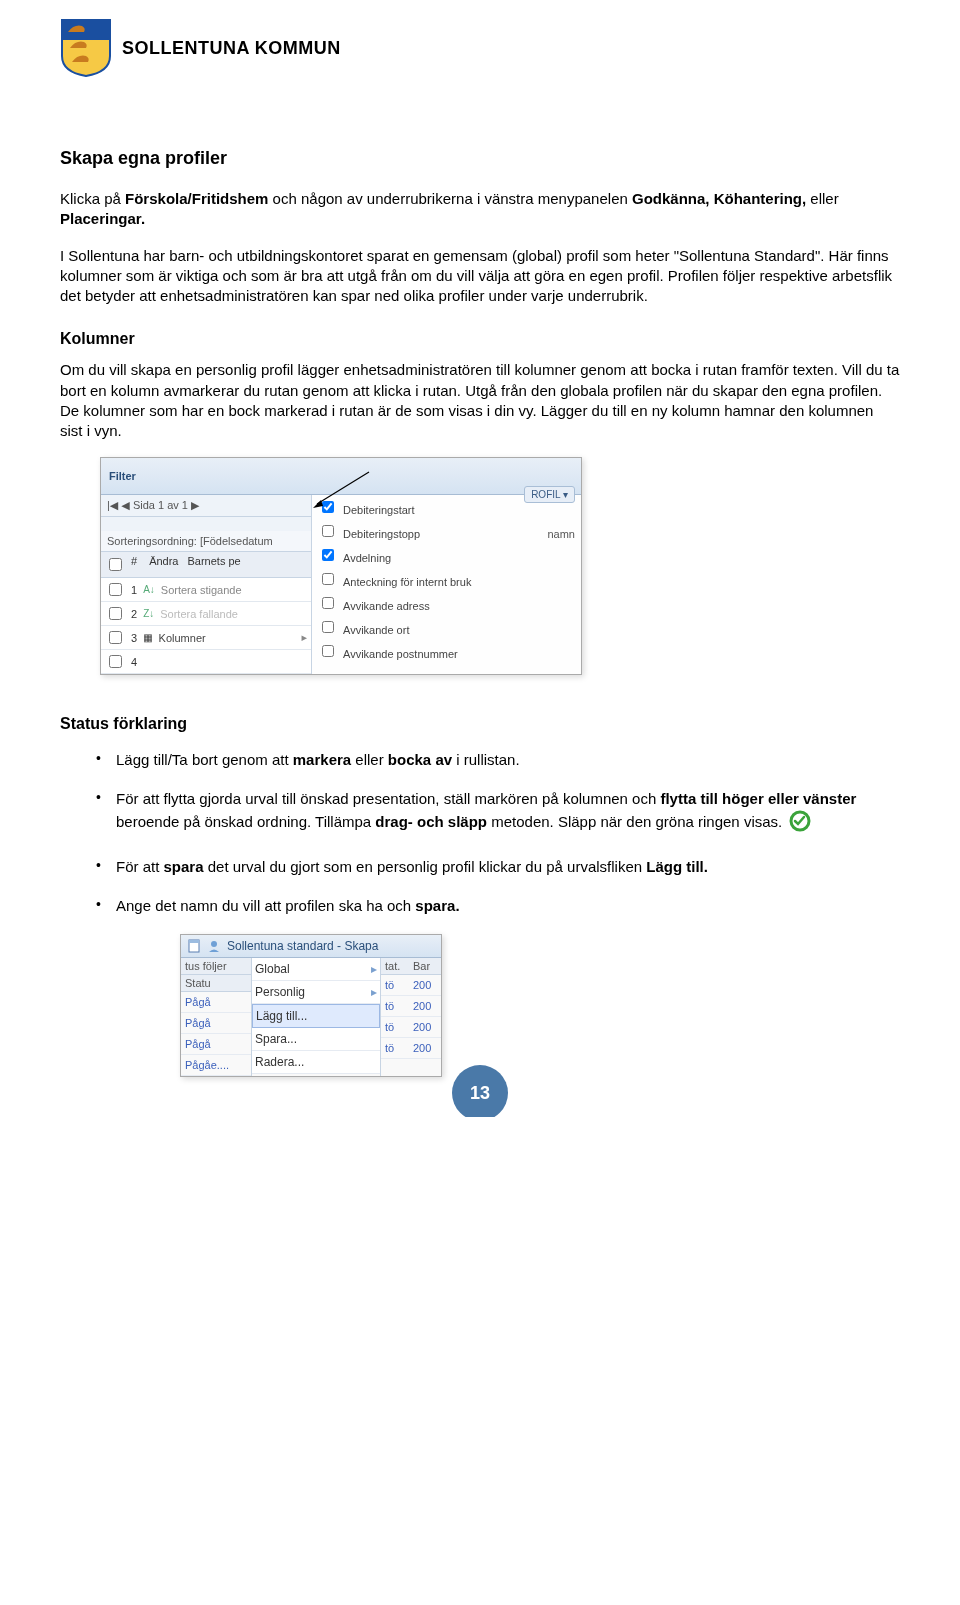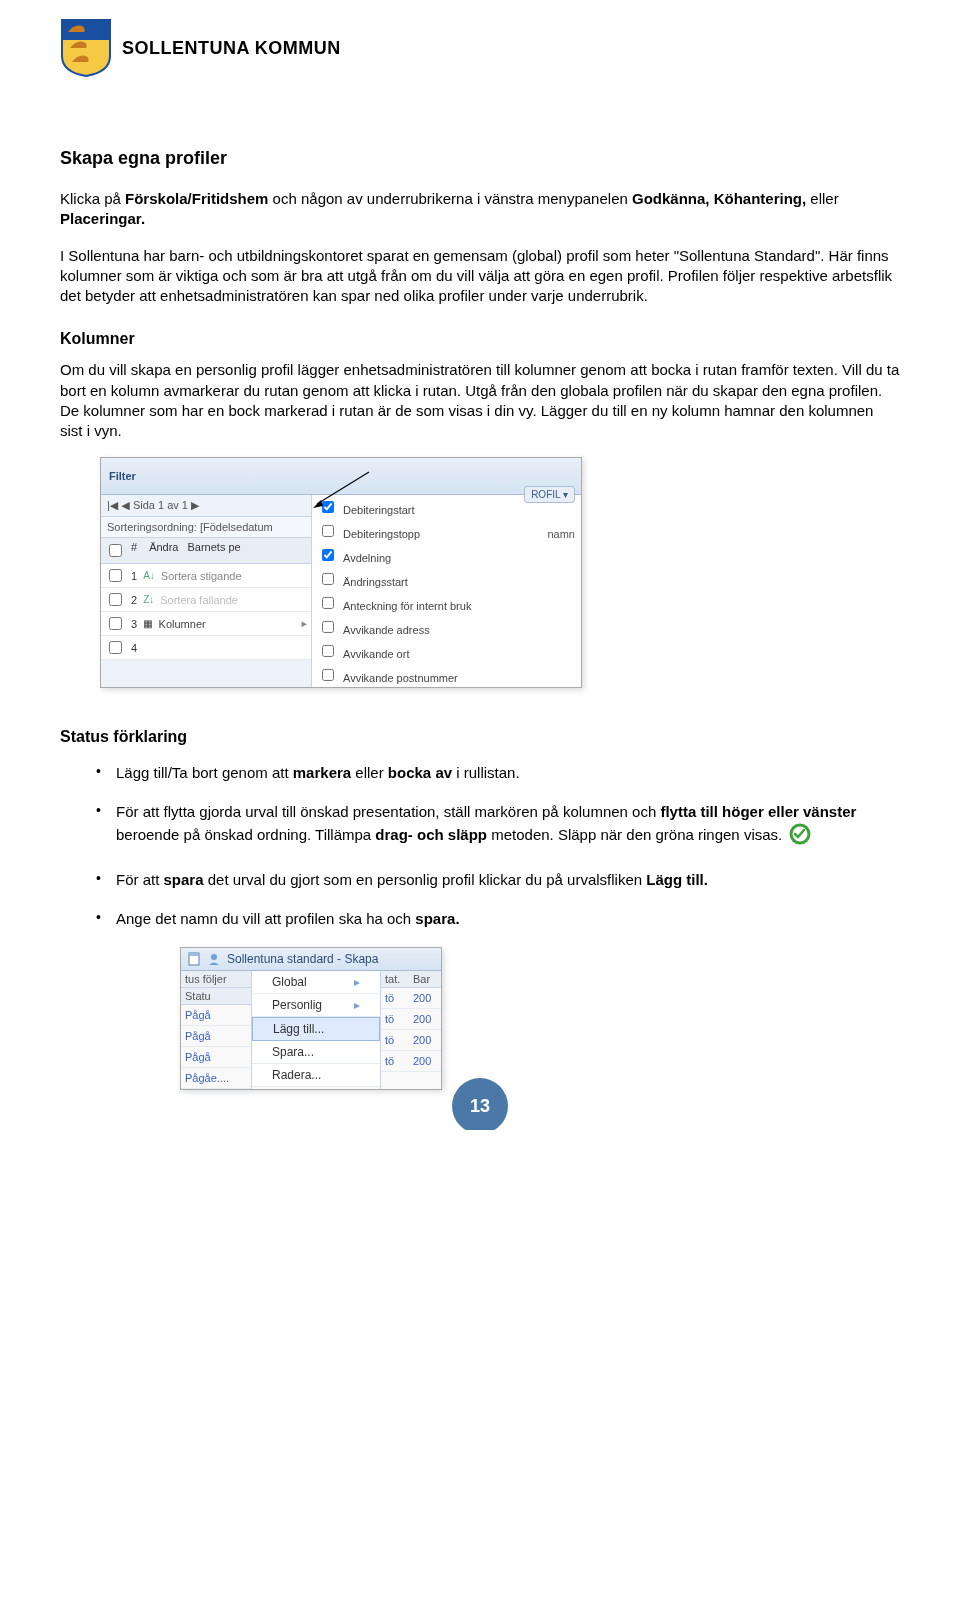--- a/index.html
+++ b/index.html
@@ -92,20 +92,21 @@
   .pager {
     padding: 4px 6px;
     border-bottom: 1px solid #c7d4e3;
     color: #555;
   }
   .sortrow {
     padding: 4px 6px;
     border-bottom: 1px solid #c7d4e3;
     color: #555;
     background: #f4f7fb;
+    margin-top: 14px;
   }
   .gridhead {
     display: flex;
     background: #e9eef5;
     border-bottom: 1px solid #c7d4e3;
     padding: 3px 4px;
     gap: 6px;
   }
   .gridrow {
     display: flex;
@@ -186,21 +187,21 @@
     font-size: 11px;
   }
   .s2-row {
     display:flex;
     padding: 4px 4px;
     border-bottom: 1px solid #e6ebf2;
     font-size: 11px;
     color: #3a5fbb;
   }
   .s2-menu-item {
-    padding: 4px 20px;
+    padding: 4px 3px;
     border-bottom: 1px solid #e6ebf2;
     background: #fff;
     color:#333;
     display:flex;
     justify-content:space-between;
   }
   .s2-menu-item.sel {
     background: #dfeafd;
     border: 1px solid #9cb8e4;
   }
@@ -303,24 +304,20 @@
             <input type="checkbox" checked="" style="">
             <span>Debiteringstart</span>
           </div>
         <div class="menu-row">
             <input type="checkbox" style="">
             <span>Debiteringstopp</span>
           </div>
         <div class="menu-row">
             <input type="checkbox" checked="" style="">
             <span>Avdelning</span>
-          </div>
-        <div class="menu-row">
-            <input type="checkbox" style="">
-            <span>Ändringsstart</span>
           </div>
         <div class="menu-row">
             <input type="checkbox" style="">
             <span>Anteckning för internt bruk</span>
           </div>
         <div class="menu-row">
             <input type="checkbox" style="">
             <span>Avvikande adress</span>
           </div>
         <div class="menu-row">

